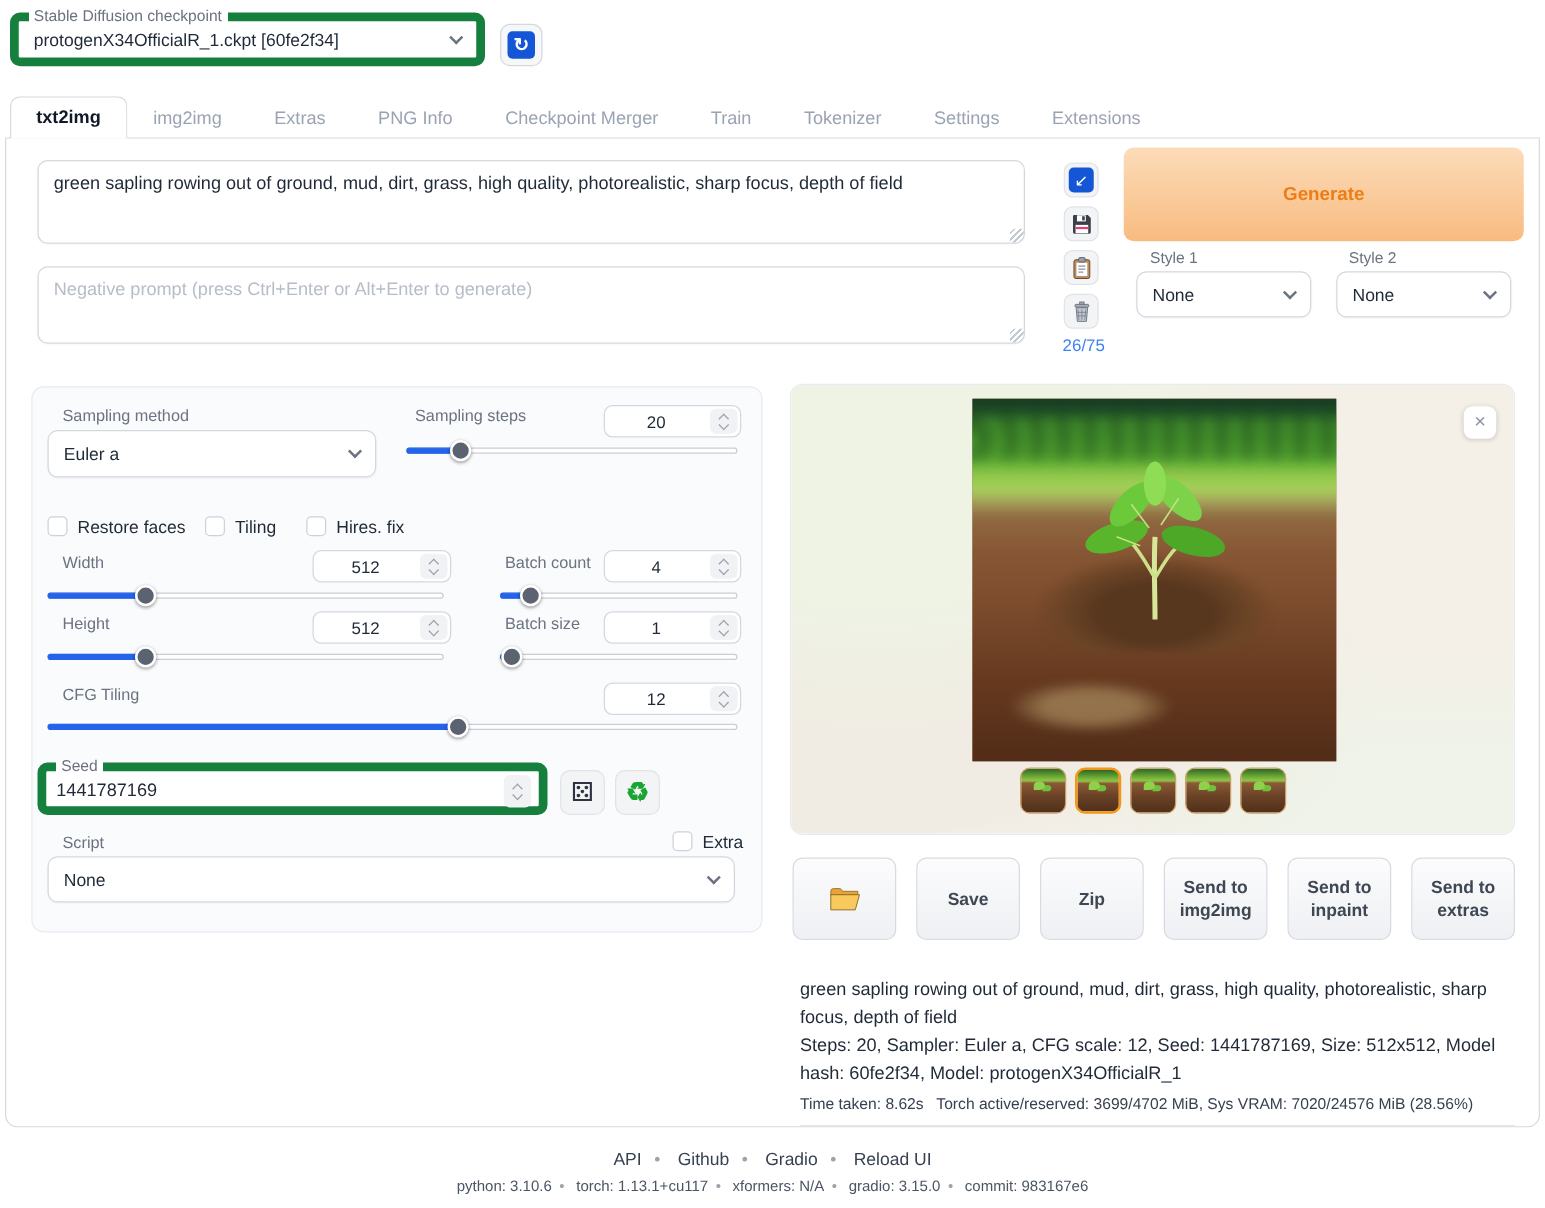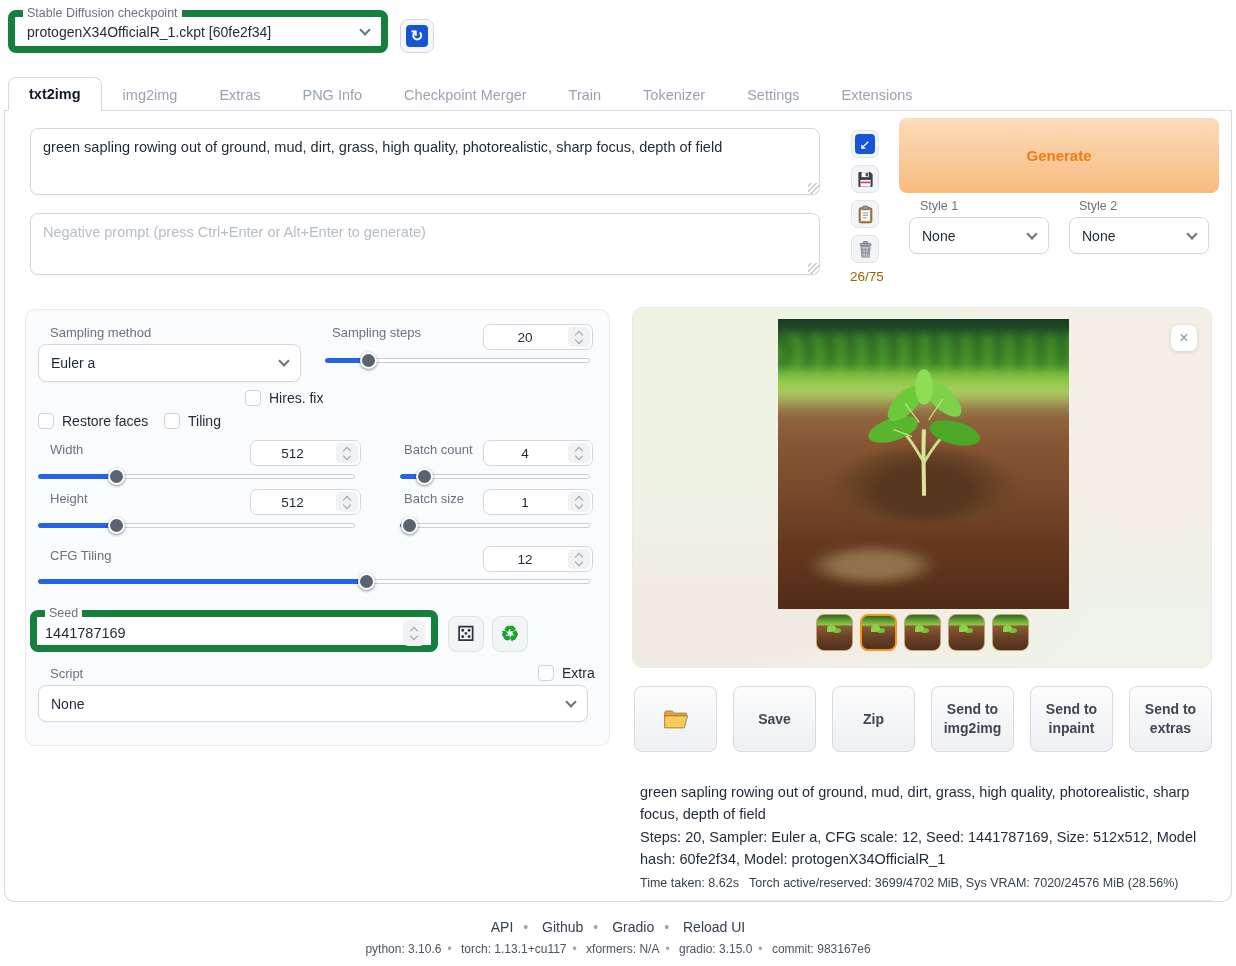--- a/index.html
+++ b/index.html
@@ -42,21 +42,21 @@
   .main-shell { left:4px; top:111px; right:4px; height:791px; border-left:1px solid #d6dae1; border-right:1px solid #d6dae1; border-bottom:1px solid #d6dae1; border-radius:0 0 10px 10px; background:#fff; }
 
   
   textarea { border:1px solid #d3d8df; border-radius:8px; padding:10px 12px; font-family:inherit; font-size:14.5px; color:#1f2937; resize:none; outline:none; box-shadow:0 1px 2px rgba(0,0,0,.03);
     background-image:repeating-linear-gradient(135deg, transparent 0 2px, #c4cad2 2px 3.5px); background-size:11px 11px; background-position:right bottom; background-repeat:no-repeat; }
   textarea::placeholder { color:#b6bdc7; }
   .prompt-ta { left:30px; top:128px; width:790px; height:67px; }
   .neg-ta { left:30px; top:213px; width:790px; height:62px; }
   .mini-icons { left:851px; top:130px; display:flex; flex-direction:column; gap:7px; }
   .paste-glyph { width:20px; height:20px; background:#1456d6; border-radius:4px; color:#fff; font-size:13px; display:flex; align-items:center; justify-content:center; }
-  .token-counter { left:846px; top:269px; width:42px; text-align:center; font-size:13.5px; color:#a16207; }
+  .token-counter { left:846px; top:269px; width:42px; text-align:center; font-size:13.5px; color:#3b82f6; }
 
   
   .generate-btn { left:899px; top:118px; width:320px; height:75px; border:none; border-radius:8px; background:linear-gradient(180deg,#fcdcb9 0%,#f8bb80 100%); color:#ee7d16; font-weight:bold; font-size:15px; font-family:inherit; cursor:pointer; }
   .style1-lbl { left:920px; top:199px; }
   .style2-lbl { left:1079px; top:199px; }
   .style1-dd { left:909px; top:217px; width:140px; height:37px; }
   .style2-dd { left:1069px; top:217px; width:140px; height:37px; }
 
   
   .params-panel { left:25px; top:309px; width:585px; height:437px; background:#fafbfc; border:1px solid #e7eaef; border-radius:10px; }
@@ -200,21 +200,21 @@
   </div>
 
   <div class="abs cbrow" style="left:38px; top:413px;">
     <div class="checkbox"></div>
     <span>Restore faces</span>
   </div>
   <div class="abs cbrow" style="left:164px; top:413px;">
     <div class="checkbox"></div>
     <span>Tiling</span>
   </div>
-  <div class="abs cbrow" style="left:245px; top:390px;">
+  <div class="abs cbrow" style="left:245px; top:413px;">
     <div class="checkbox"></div>
     <span>Hires. fix</span>
   </div>
 
   <div class="abs panel-lbl" style="left:50px; top:442px;">Width</div>
   <div class="abs numbox" style="left:250px; top:440px; width:111px;">
     <input value="512" style="">
     <div class="spin">
         <i class="up"></i>
         <i class="dn"></i>

